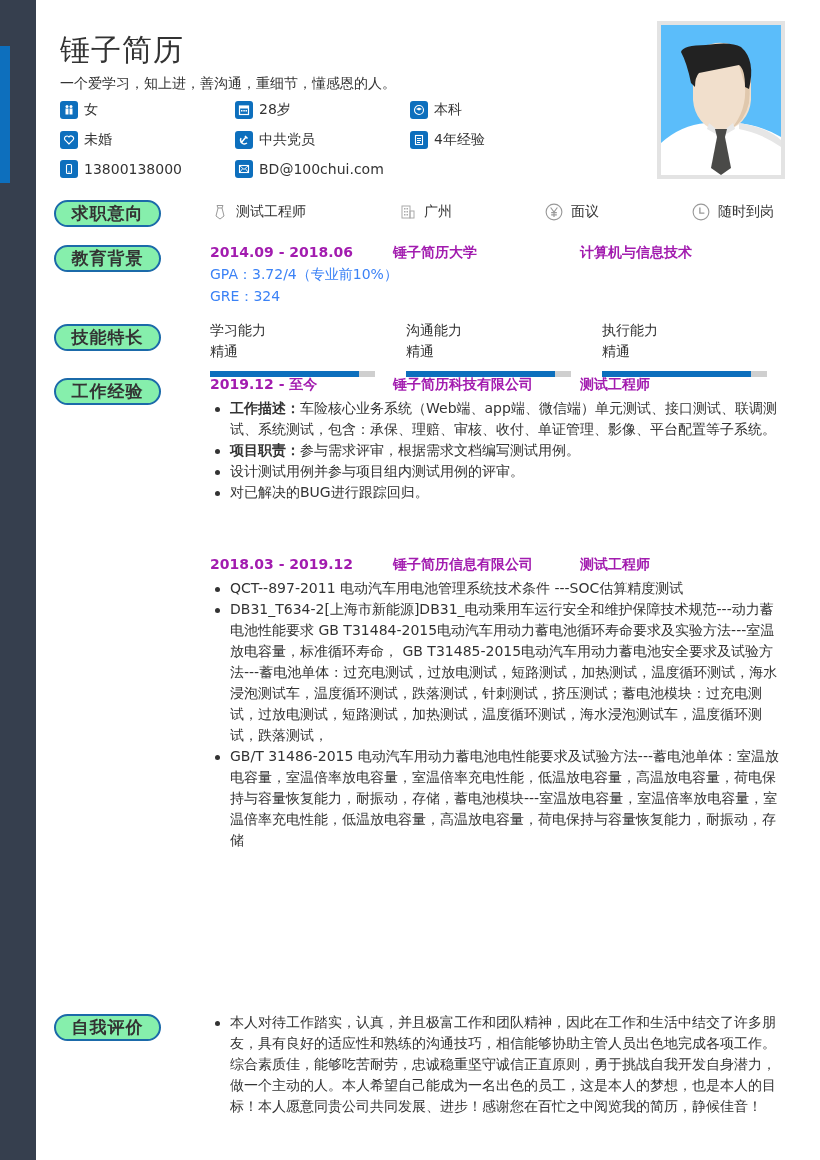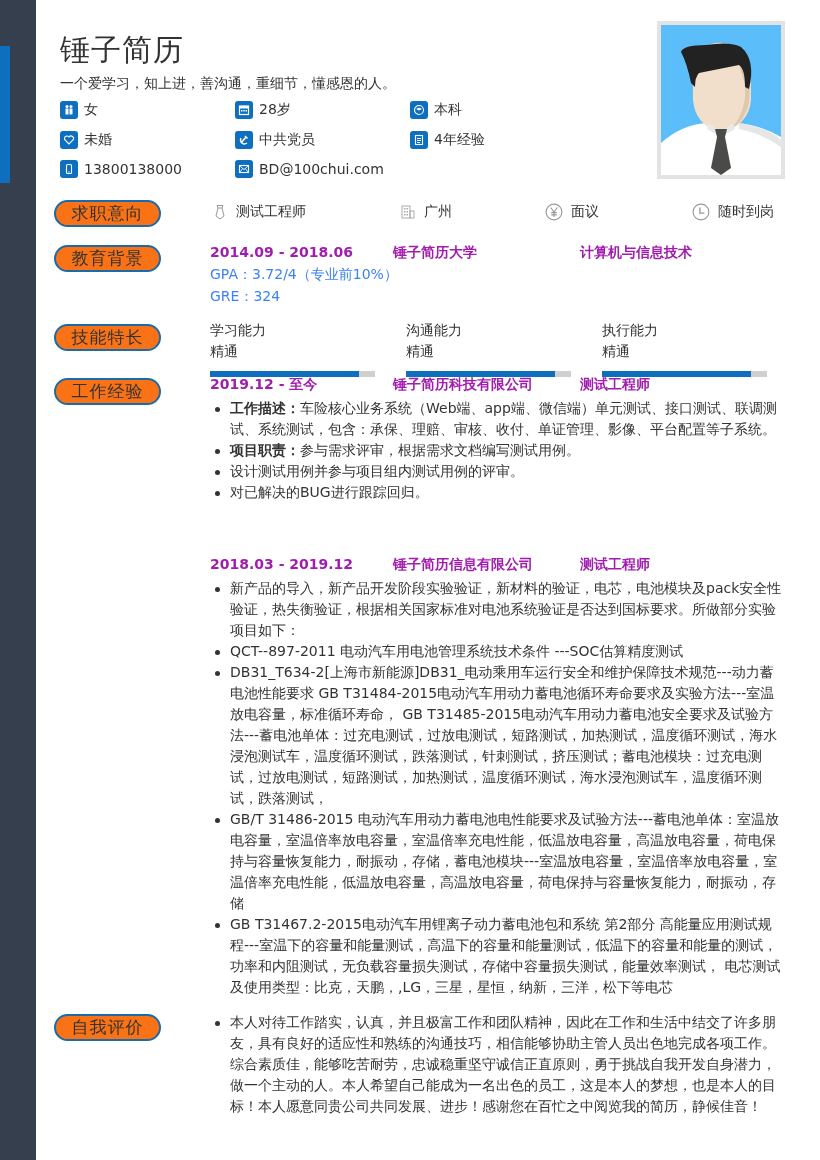--- a/index.html
+++ b/index.html
@@ -10,22 +10,22 @@
 
   .name { position:absolute; left:60px; top:30px; font-size:30px; color:#333; letter-spacing:1px; }
   .motto { position:absolute; left:60px; top:75px; font-size:14px; color:#333; }
   .info { position:absolute; font-size:14px; color:#333; display:flex; align-items:center; height:18px; }
   .info .ic { width:18px; height:18px; background:#0d6fbd; border-radius:3px; margin-right:6px; display:flex; align-items:center; justify-content:center; }
   .info .ic svg { width:12px; height:12px; }
 
   .photo { position:absolute; left:657px; top:21px; width:128px; height:158px; background:#e3e3e3; padding:4px; }
   .photo-inner { width:120px; height:150px; background:#5bbdfa; position:relative; overflow:hidden; }
 
-  .pill { position:absolute; left:54px; width:107px; height:27px; border:2px solid #1b6aa9; border-radius:14px; background:#f97316;
-          display:flex; align-items:center; justify-content:center; font-size:17px; font-weight:normal; color:#333; letter-spacing:1px; }
+  .pill { position:absolute; left:54px; width:107px; height:27px; border:2px solid #1b6aa9; border-radius:14px; background:#86efac;
+          display:flex; align-items:center; justify-content:center; font-size:17px; font-weight:bold; color:#333; letter-spacing:1px; }
 
   .intent { position:absolute; top:203px; font-size:14px; color:#333; display:flex; align-items:center; }
   .intent svg { width:16px; height:16px; margin-right:8px; }
 
   .row-bold { position:absolute; font-size:14px; font-weight:bold; color:#a21caf; }
   .txt { position:absolute; font-size:14px; color:#3b82f6; }
 
   .skill { position:absolute; top:322px; width:165px; }
   .skill .lbl { font-size:14px; color:#333; display:flex; justify-content:space-between;flex-direction:column; }
   .skill .lbl span:last-child { margin-top:3px; }
@@ -221,23 +221,21 @@
   <li><b>工作描述：</b><span>车险核心业务系统（Web端、app端、微信端）单元测试、接口测试、联调测试、系统测试，包含：承保、理赔、审核、收付、单证管理、影像、平台配置等子系统。</span></li>
   <li><b>项目职责：</b><span>参与需求评审，根据需求文档编写测试用例。</span></li>
   <li><span>设计测试用例并参与项目组内测试用例的评审。</span></li>
   <li><span>对已解决的BUG进行跟踪回归。</span></li>
 </ul>
 
 <div class="row-bold" style="left:210px;top:556px;">2018.03 - 2019.12</div>
 <div class="row-bold" style="left:393px;top:556px;">锤子简历信息有限公司</div>
 <div class="row-bold" style="left:580px;top:556px;">测试工程师</div>
 <ul class="bul" style="top:578px;">
-  <li><span>新产品的导入，新产品开发阶段实验验证，新材料的验证，电芯，电池模块及pack安全性验证，热失衡验证，根据相关国家标准对电池系统验证是否达到国标要求。所做部分实验项目如下：</span></li>
   <li><span>QCT--897-2011 电动汽车用电池管理系统技术条件 ---SOC估算精度测试</span></li>
   <li><span>DB31_T634-2[上海市新能源]DB31_电动乘用车运行安全和维护保障技术规范---动力蓄电池性能要求 GB T31484-2015电动汽车用动力蓄电池循环寿命要求及实验方法---室温放电容量，标准循环寿命， GB T31485-2015电动汽车用动力蓄电池安全要求及试验方法---蓄电池单体：过充电测试，过放电测试，短路测试，加热测试，温度循环测试，海水浸泡测试车，温度循环测试，跌落测试，针刺测试，挤压测试；蓄电池模块：过充电测试，过放电测试，短路测试，加热测试，温度循环测试，海水浸泡测试车，温度循环测试，跌落测试，</span></li>
   <li><span>GB/T 31486-2015 电动汽车用动力蓄电池电性能要求及试验方法---蓄电池单体：室温放电容量，室温倍率放电容量，室温倍率充电性能，低温放电容量，高温放电容量，荷电保持与容量恢复能力，耐振动，存储，蓄电池模块---室温放电容量，室温倍率放电容量，室温倍率充电性能，低温放电容量，高温放电容量，荷电保持与容量恢复能力，耐振动，存储</span></li>
-  <li><span>GB T31467.2-2015电动汽车用锂离子动力蓄电池包和系统 第2部分 高能量应用测试规程---室温下的容量和能量测试，高温下的容量和能量测试，低温下的容量和能量的测试，功率和内阻测试，无负载容量损失测试，存储中容量损失测试，能量效率测试， 电芯测试及使用类型：比克，天鹏，,LG，三星，星恒，纳新，三洋，松下等电芯</span></li>
 </ul>
 
 <div class="pill" style="top:1014px;">自我评价</div>
 <ul class="bul" style="top:1012px;">
   <li><span>本人对待工作踏实，认真，并且极富工作和团队精神，因此在工作和生活中结交了许多朋友，具有良好的适应性和熟练的沟通技巧，相信能够协助主管人员出色地完成各项工作。综合素质佳，能够吃苦耐劳，忠诚稳重坚守诚信正直原则，勇于挑战自我开发自身潜力，做一个主动的人。本人希望自己能成为一名出色的员工，这是本人的梦想，也是本人的目标！本人愿意同贵公司共同发展、进步！感谢您在百忙之中阅览我的简历，静候佳音！</span></li>
 </ul>
 
 </body></html>

